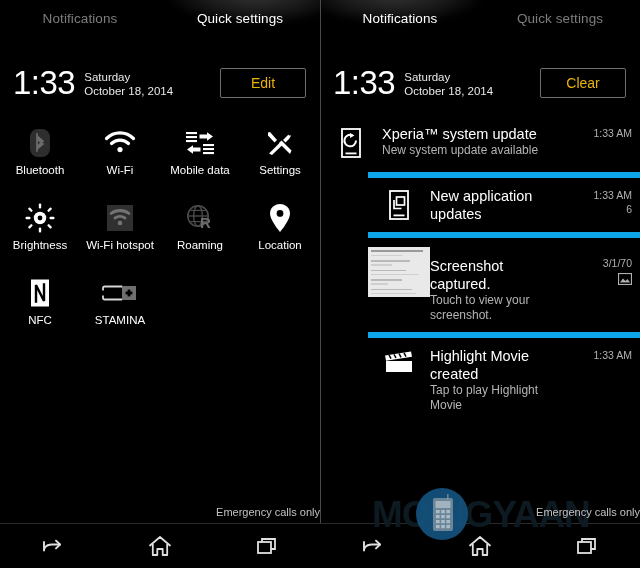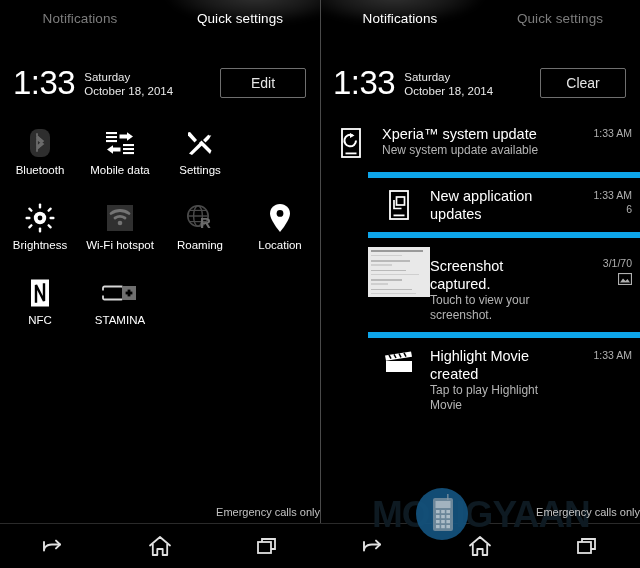--- a/index.html
+++ b/index.html
@@ -52,21 +52,21 @@
   }
   .clock-time {
     font-size:33px; color:#fff; font-weight:300;
     line-height:34px; letter-spacing:-0.5px;
   }
   .clock-date { margin-left:9px; line-height:14px; padding-top:2px; }
   .clock-day  { font-size:11.5px; color:#e8e8e8; display:block; }
   .clock-full { font-size:11.5px; color:#e8e8e8; display:block; }
   .header-spacer { flex:1; }
   .hdr-button {
-    border:1px solid #6f6f6f; background:transparent; color:#e5e5e5;
+    border:1px solid #6f6f6f; background:transparent; color:#eab308;
     font-size:14px; font-family:"Liberation Sans", sans-serif;
     padding:6px 0; width:86px; text-align:center; border-radius:2px;
     cursor:pointer;
   }
 
   
   .tiles { padding:14px 0 0 0; }
   .tile-row { display:flex; }
   .tile {
     width:80px; height:75px;
@@ -172,20 +172,30 @@
             <svg width="26" height="30" viewBox="0 0 26 30">
               <rect x="3" y="1" width="20" height="28" rx="8" fill="#2e2e2e"></rect>
               <path d="M10 8 L16 13 L10 19 M10 21 L16 16 L10 11" fill="none" stroke="#1a1a1a" stroke-width="2.2" stroke-linejoin="round" stroke-linecap="round"></path>
               <path d="M10 8 L16 13 L10 19 L10 8 Z M10 21 L16 16 L10 11 L10 21 Z" fill="#6b6b6b"></path>
               <path d="M10 8 L16 13 L10 19 M10 21 L16 16 L10 11 M10 6 L10 23" fill="none" stroke="#6b6b6b" stroke-width="1.8" stroke-linecap="round"></path>
             </svg>
           </div>
           <div class="tile-label">Bluetooth</div>
         </div>
 
+        <div class="tile">
+          <div class="tile-ico">
+            <svg width="32" height="26" viewBox="0 0 32 26">
+              <path d="M2.5 8.5 A19 19 0 0 1 29.5 8.5" fill="none" stroke="#fff" stroke-width="3.2" stroke-linecap="round"></path>
+              <path d="M7.5 13.5 A12.2 12.2 0 0 1 24.5 13.5" fill="none" stroke="#fff" stroke-width="3.2" stroke-linecap="round"></path>
+              <circle cx="16" cy="19.6" r="2.6" fill="#fff"></circle>
+            </svg>
+          </div>
+          <div class="tile-label">Wi-Fi</div>
+        </div>
 
         <div class="tile">
           <div class="tile-ico">
             <svg width="30" height="26" viewBox="0 0 30 26">
               <rect x="1" y="2" width="11" height="2.1" fill="#fff"></rect>
               <rect x="1" y="6" width="11" height="2.1" fill="#fff"></rect>
               <rect x="1" y="10" width="11" height="2.1" fill="#fff"></rect>
               <path d="M28 6.5 L22 2.2 L22 4.6 L14.5 4.6 L14.5 8.4 L22 8.4 L22 10.8 Z" fill="#fff"></path>
               <path d="M2 19.5 L8 15.2 L8 17.6 L15.5 17.6 L15.5 21.4 L8 21.4 L8 23.8 Z" fill="#fff"></path>
               <rect x="18" y="14" width="11" height="2.1" fill="#fff"></rect>

